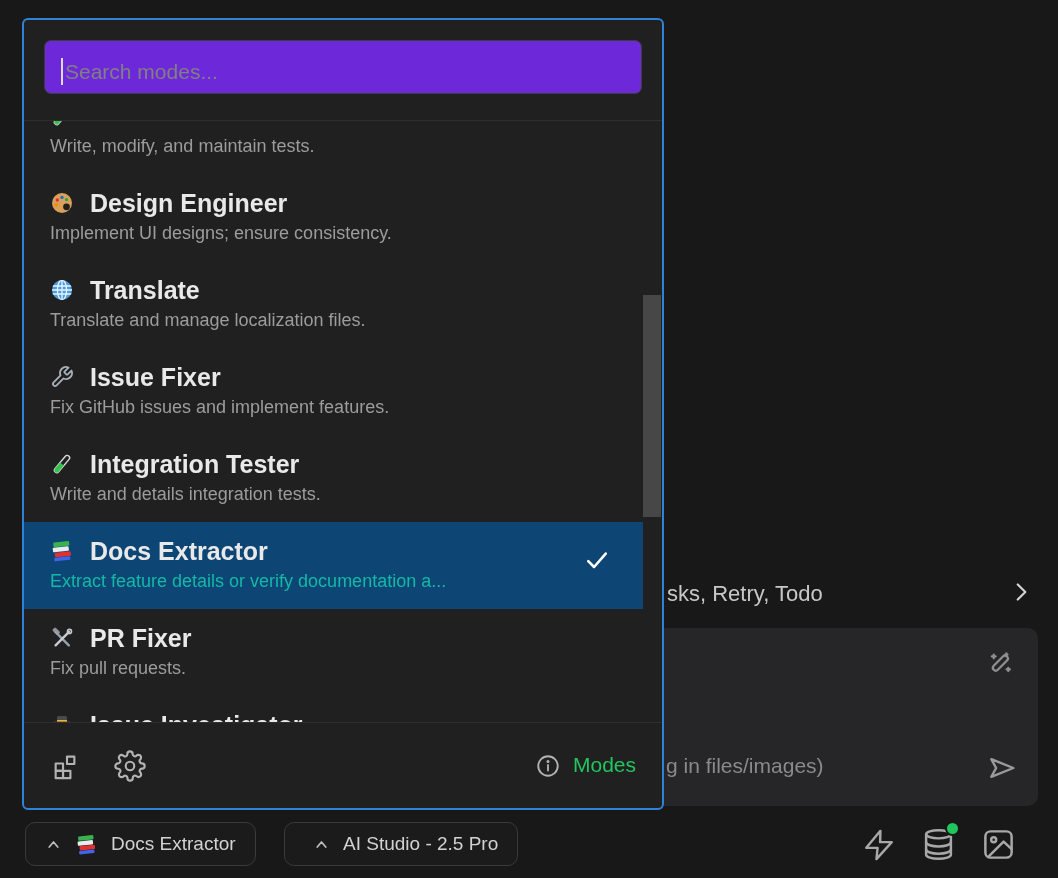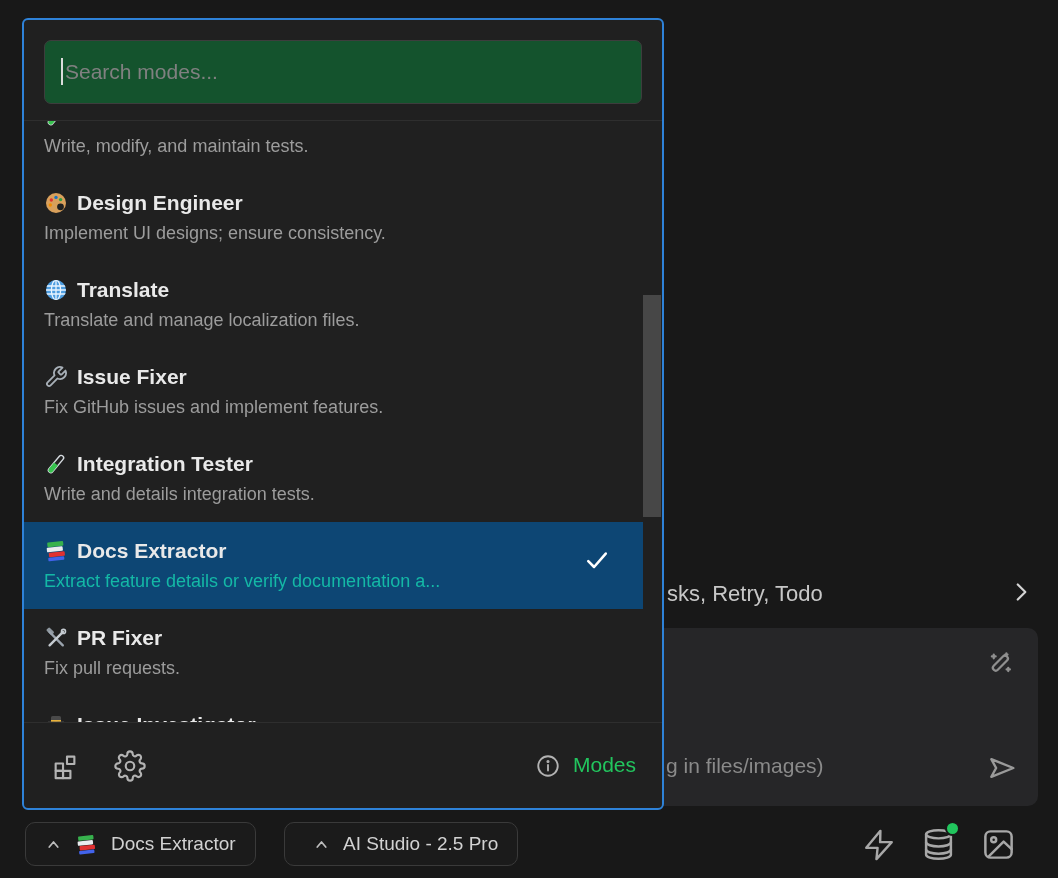--- a/index.html
+++ b/index.html
@@ -2,34 +2,34 @@
 <html><head>
 <meta charset="utf-8">
 <style>
   html,body{margin:0;padding:0;background:#181818;}
   #app{position:relative;width:1058px;height:878px;background:#181818;overflow:hidden;
        font-family:"Liberation Sans",sans-serif;}
 
   
   .popup{position:absolute;left:22px;top:18px;width:642px;height:792px;box-sizing:border-box;
          background:#202020;border:2px solid #2e82d8;border-radius:6px;z-index:10;}
-  .search-box{position:absolute;left:20px;top:20px;width:598px;height:64px;box-sizing:border-box;
-         background:#14532d;border:1px solid #3d3d3d;border-radius:7px;}
+  .search-box{position:absolute;left:20px;top:20px;width:598px;height:54px;box-sizing:border-box;
+         background:#6d28d9;border:1px solid #3d3d3d;border-radius:7px;}
   .search-box input{position:absolute;left:18px;top:0;width:560px;height:60px;background:transparent;
          border:none;outline:none;color:#cccccc;font-size:21px;font-family:"Liberation Sans",sans-serif;}
   .search-box input::placeholder{color:#808080;}
   .caret{position:absolute;left:16px;top:17px;width:2px;height:27px;background:#dcdcdc;}
 
   .mode-list{position:absolute;left:0;top:100px;width:638px;height:602px;overflow:hidden;
          border-top:1px solid #2e2e2e;}
-  .mode-item{padding:14px 12px 13px 20px;margin-right:19px;}
+  .mode-item{padding:14px 12px 13px 26px;margin-right:19px;}
   .mode-item.first{margin-top:-34px;}
   .mode-item.selected{background:#0d4674;position:relative;}
-  .mode-title{display:flex;align-items:center;gap:9px;height:30px;
-         font-size:21px;font-weight:bold;color:#e9e9e9;text-align:center;}
+  .mode-title{display:flex;align-items:center;gap:16px;height:30px;
+         font-size:25px;font-weight:bold;color:#e9e9e9;text-align:center;}
   .mode-desc{height:30px;line-height:30px;font-size:18px;color:#9c9c9c;white-space:nowrap;overflow:hidden;}
   .mode-item.selected .mode-desc{color:#14b8a6;}
   .emoji{display:inline-flex;width:24px;height:24px;}
   .check{position:absolute;right:32px;top:24px;}
   .scroll-thumb{position:absolute;right:1px;top:174px;width:18px;height:222px;background:#474747;}
 
   .popup-footer{position:absolute;left:0;bottom:0;width:638px;height:86px;box-sizing:border-box;
          border-top:1px solid #2e2e2e;display:flex;align-items:center;padding:0 26px;}
   .footer-left{display:flex;align-items:center;gap:30px;}
   .footer-spacer{flex:1;}

